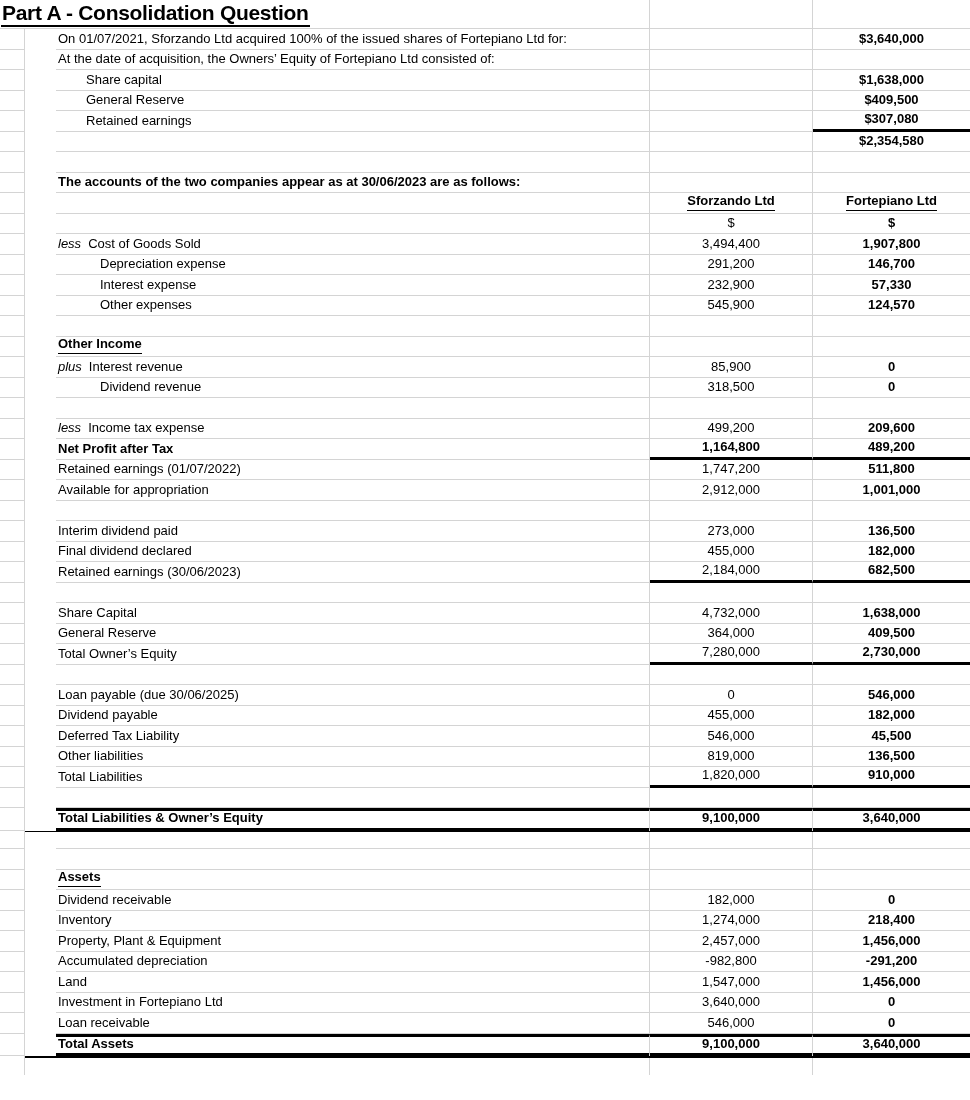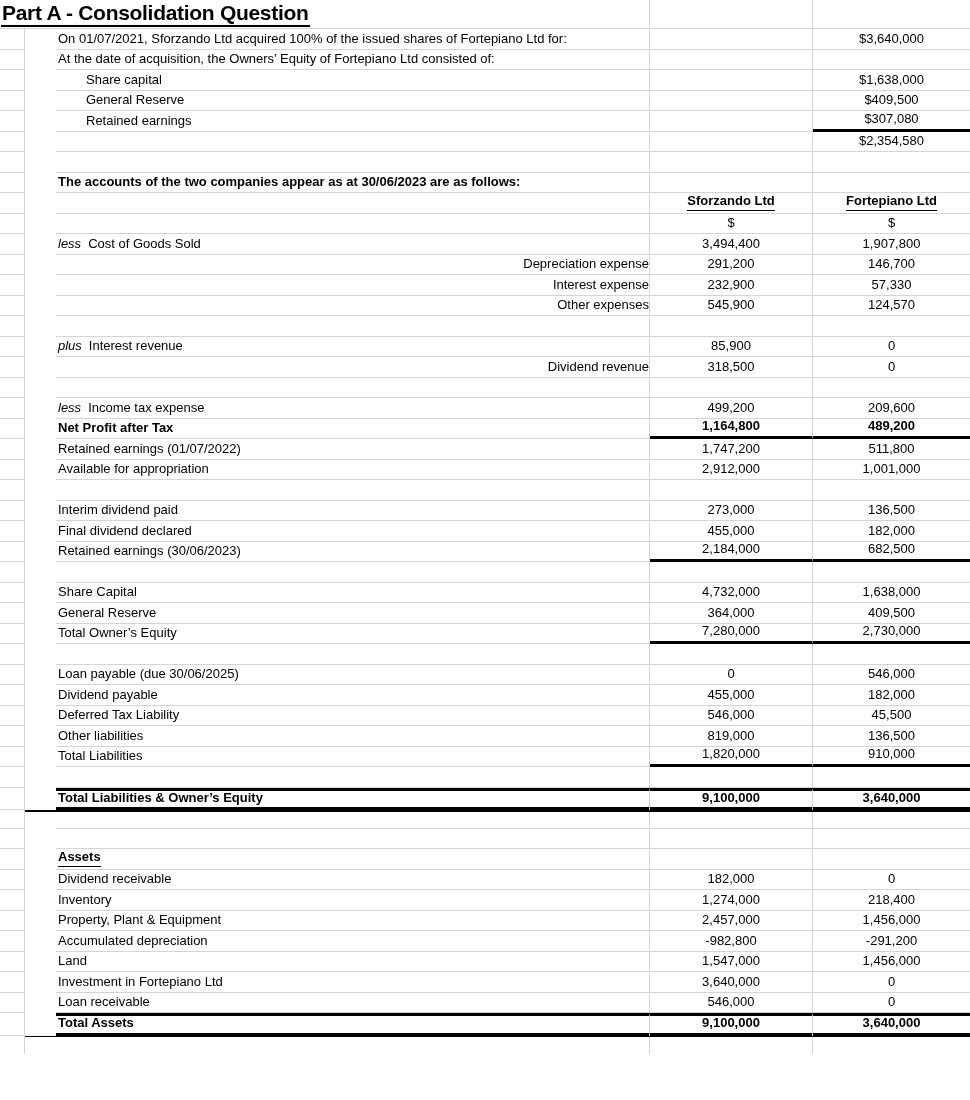--- a/index.html
+++ b/index.html
@@ -21,25 +21,25 @@
   }
   .cell{
     box-sizing:border-box;
     border-right:1px solid var(--grid);
     border-bottom:1px solid var(--grid);
     display:flex; align-items:flex-end;
     padding:0 0 2px 0;
     font-size:13px; line-height:1.15;
     white-space:nowrap; overflow:visible;
   }
-  .cd{ border-right:none; }
+  .cd{ border-right:none;font-weight:bold; }
   .cb{ padding-left:2px;margin-left:31px; }
   .cc,.cd{ justify-content:center; }
   .ind1{ padding-left:30px; }
-  .ind2{ padding-left:44px;justify-content:flex-end; }
+  .ind2{ padding-left:44px; }
   .bold{ font-weight:bold; }
   .prefix{ font-style:italic; margin-right:7px; }
   .u{ border-bottom:1.5px solid var(--ink); padding-bottom:1px; }
   
   .bd .cd{ border-bottom:3.5px solid var(--ink); }
   .bcd .cc,.bcd .cd{ border-bottom:3.5px solid var(--ink);align-items:flex-end; }
   .btotal .cb,.btotal .cc,.btotal .cd{
     border-top:3px solid var(--ink);
     border-bottom:3.5px solid var(--ink);
   }
@@ -209,20 +209,28 @@
       </div>
     </div>
     <div class="row">
       <div class="cell ca"></div>
       <div class="cell cb"></div>
       <div class="cell cc"></div>
       <div class="cell cd"></div>
     </div>
     <div class="row">
       <div class="cell ca"></div>
+      <div class="cell cb bold">
+        <span class="u">Other Income</span>
+      </div>
+      <div class="cell cc"></div>
+      <div class="cell cd"></div>
+    </div>
+    <div class="row">
+      <div class="cell ca"></div>
       <div class="cell cb">
         <span class="prefix">plus</span>
         <span>Interest revenue</span>
       </div>
       <div class="cell cc">
         <span>85,900</span>
       </div>
       <div class="cell cd">
         <span>0</span>
       </div>

